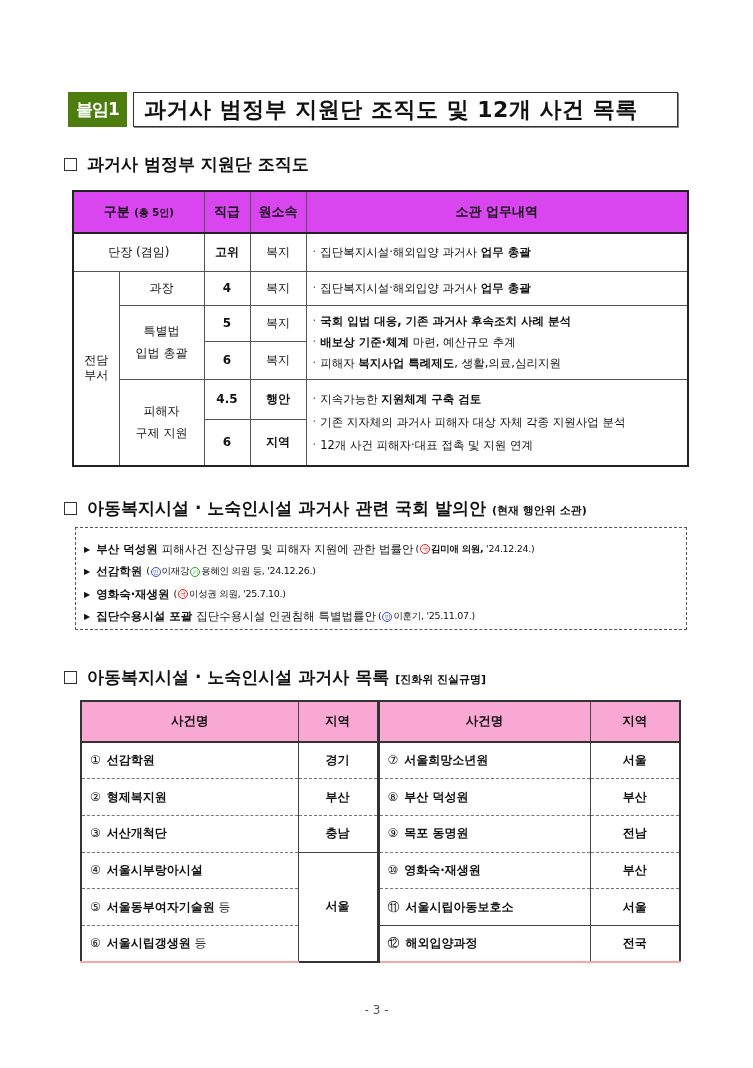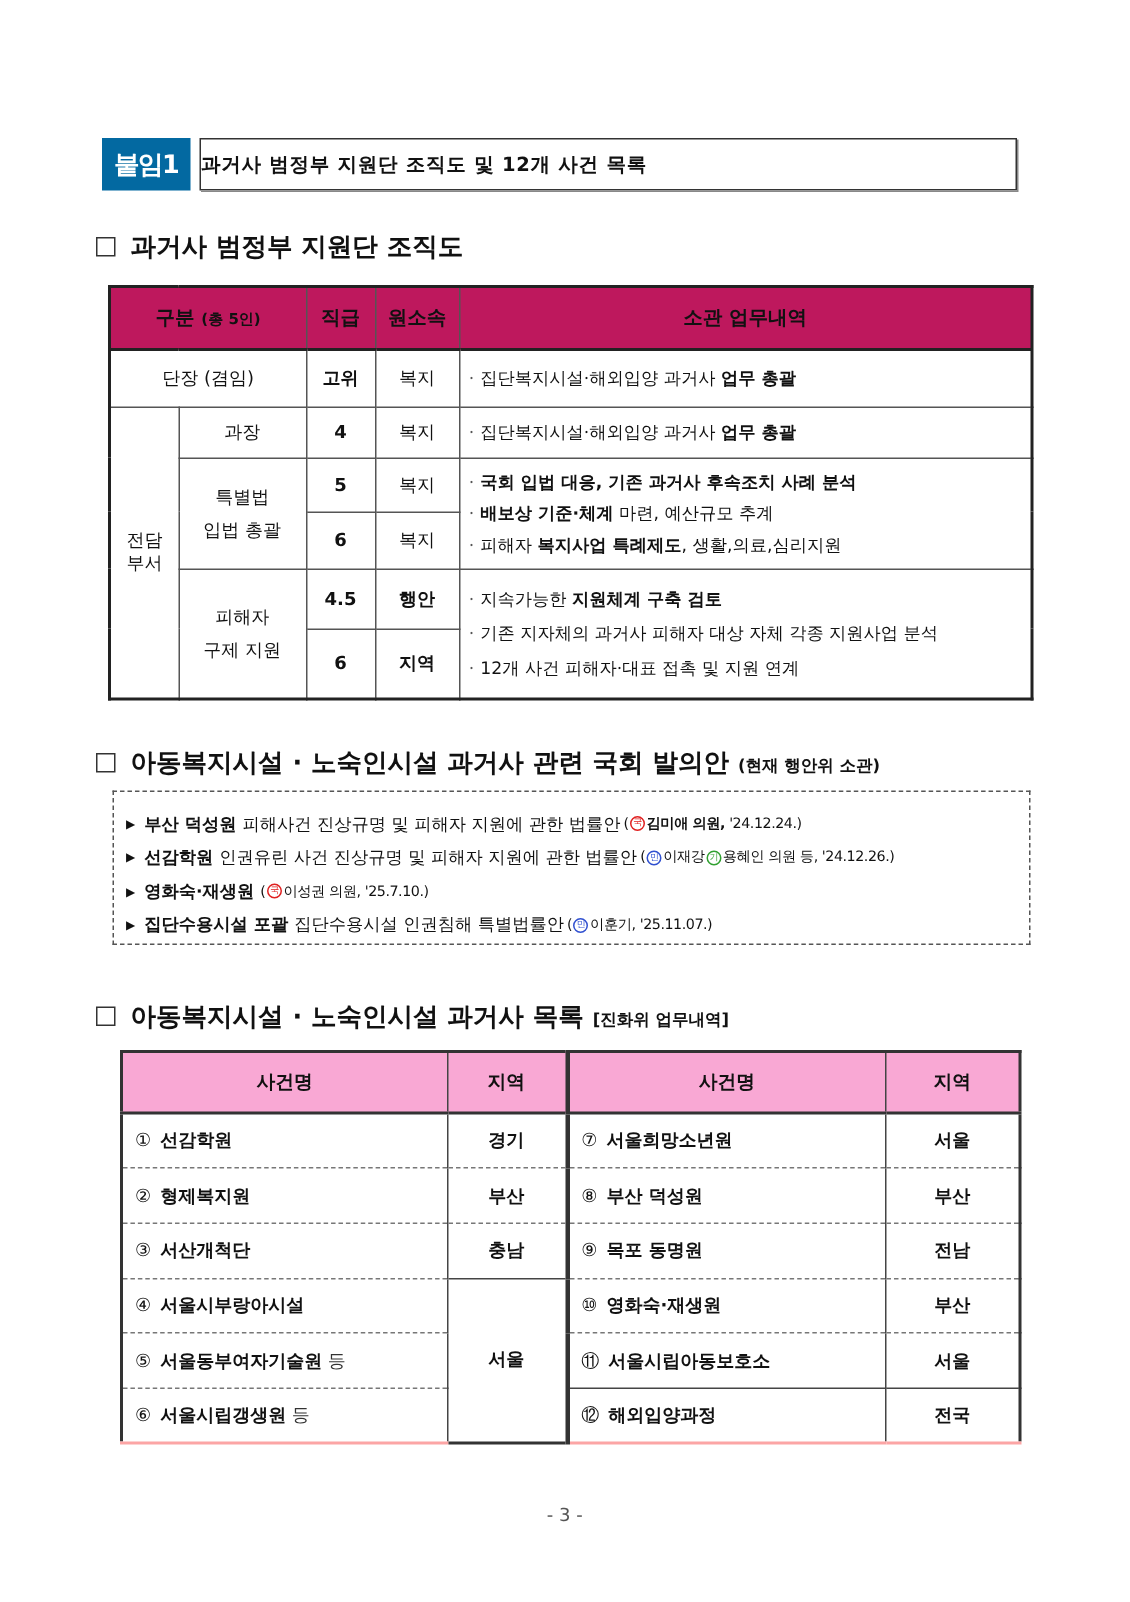--- a/index.html
+++ b/index.html
@@ -1,32 +1,32 @@
 <!DOCTYPE html>
 <html><head>
 <meta charset="utf-8">
 <style>
   * { box-sizing: border-box; margin: 0; padding: 0; }
   html, body { width: 753px; height: 1068px; background: #ffffff; }
   body { position: relative; font-family: "DejaVu Sans", "Liberation Sans", sans-serif; color: #111; overflow: hidden; }
 
   
   .title-wrap { position: absolute; left: 68px; top: 92px; height: 35px; display: flex; }
-  .title-badge { width: 59px; height: 35px; background: #0369a1; color: #fff; font-weight: bold; font-size: 17px; display: flex; align-items: center; justify-content: center; letter-spacing: -1px; }
-  .title-box { margin-left: 6px; width: 545px; height: 35px; border: 1.5px solid #333; box-shadow: 1px 1px 0 #888; display: flex; align-items: center; font-size: 13px; font-weight: bold; letter-spacing: 0.5px; text-align: right; }
+  .title-badge { width: 59px; height: 35px; background: #4d7c0f; color: #fff; font-weight: bold; font-size: 17px; display: flex; align-items: center; justify-content: center; letter-spacing: -1px; }
+  .title-box { margin-left: 6px; width: 545px; height: 35px; border: 1.5px solid #333; box-shadow: 1px 1px 0 #888; display: flex; align-items: center; padding-left: 10px; font-size: 22px; font-weight: bold; letter-spacing: 0.5px; text-align: right; }
 
   .section-head { position: absolute; left: 64px; font-size: 17px; font-weight: bold; display: flex; align-items: baseline; white-space: nowrap; }
   .checkbox { display: inline-block; width: 13px; height: 13px; border: 1.2px solid #333; margin-right: 10px; position: relative; top: 1px; }
   .section-sub { font-size: 11px; font-weight: bold; margin-left: 6px; }
 
   
   table { border-collapse: collapse; }
   .org { position: absolute; left: 72px; top: 190px; width: 617px; border: 2px solid #222; font-size: 12px; }
   .org td, .org th { border: 1px solid #555; text-align: center; vertical-align: middle; }
-  .org th { background: #be185d; font-size: 13px; height: 42px; font-weight: bold; }
+  .org th { background: #d946ef; font-size: 13px; height: 42px; font-weight: bold; }
   .org th .small { font-size: 10px; }
   .org tr.head-row th { border-bottom: 2px solid #222; }
   .org td.duty { text-align: left; padding-left: 6px; line-height: 21px; font-size: 11.5px; }
   .org .b { font-weight: bold; }
   .org td.grade { font-weight: bold; }
   .dot { color: #555; margin-right: 4px; }
 
   
   .bills { position: absolute; left: 75px; top: 527px; width: 612px; height: 103px; border: 1px dashed #555; padding: 10px 0 0 8px; font-size: 11.5px; }
   .bill { height: 22.5px; display: flex; align-items: center; white-space: nowrap; }
@@ -131,40 +131,39 @@
 <div class="bills">
   <div class="bill">
     <span class="tri">▶</span>
     <span class="b">부산 덕성원</span>
     <span class="desc">피해사건 진상규명 및 피해자 지원에 관한 법률안</span>
     <span class="meta">(<span class="party" style="color:#e02020;border-color:#e02020;">국</span><b>김미애 의원,</b> <span>'24.12.24.)</span></span>
   </div>
   <div class="bill">
     <span class="tri">▶</span>
     <span class="b">선감학원</span>
-    <span class="desc">인권유린 사건 진상규명 및 피해자 지원에 관한 법률안</span>
     <span class="meta">(<span class="party" style="color:#3050d0;border-color:#3050d0;">민</span><span>이재강</span><span class="party" style="color:#30a030;border-color:#30a030;">기</span><span>용혜인 의원 등,</span> <span>'24.12.26.)</span></span>
   </div>
   <div class="bill">
     <span class="tri">▶</span>
     <span class="b">영화숙·재생원</span>
     <span class="meta">(<span class="party" style="color:#e02020;border-color:#e02020;">국</span><span>이성권 의원,</span> <span>'25.7.10.)</span></span>
   </div>
   <div class="bill">
     <span class="tri">▶</span>
     <span class="b">집단수용시설 포괄</span>
     <span class="desc">집단수용시설 인권침해 특별법률안</span>
     <span class="meta">(<span class="party" style="color:#3050d0;border-color:#3050d0;">민</span><span>이훈기,</span> <span>'25.11.07.)</span></span>
   </div>
 </div>
 
 <div class="section-head" style="top:666px;">
   <span class="checkbox"></span>
   <span>아동복지시설 · 노숙인시설 과거사 목록</span>
-  <span class="section-sub">[진화위 업무내역]</span>
+  <span class="section-sub">[진화위 진실규명]</span>
 </div>
 
 <table class="cases">
   <colgroup>
     <col style="width:217px">
       <col style="width:80px">
       <col style="width:212px">
       <col>
   </colgroup>
   <tbody>

